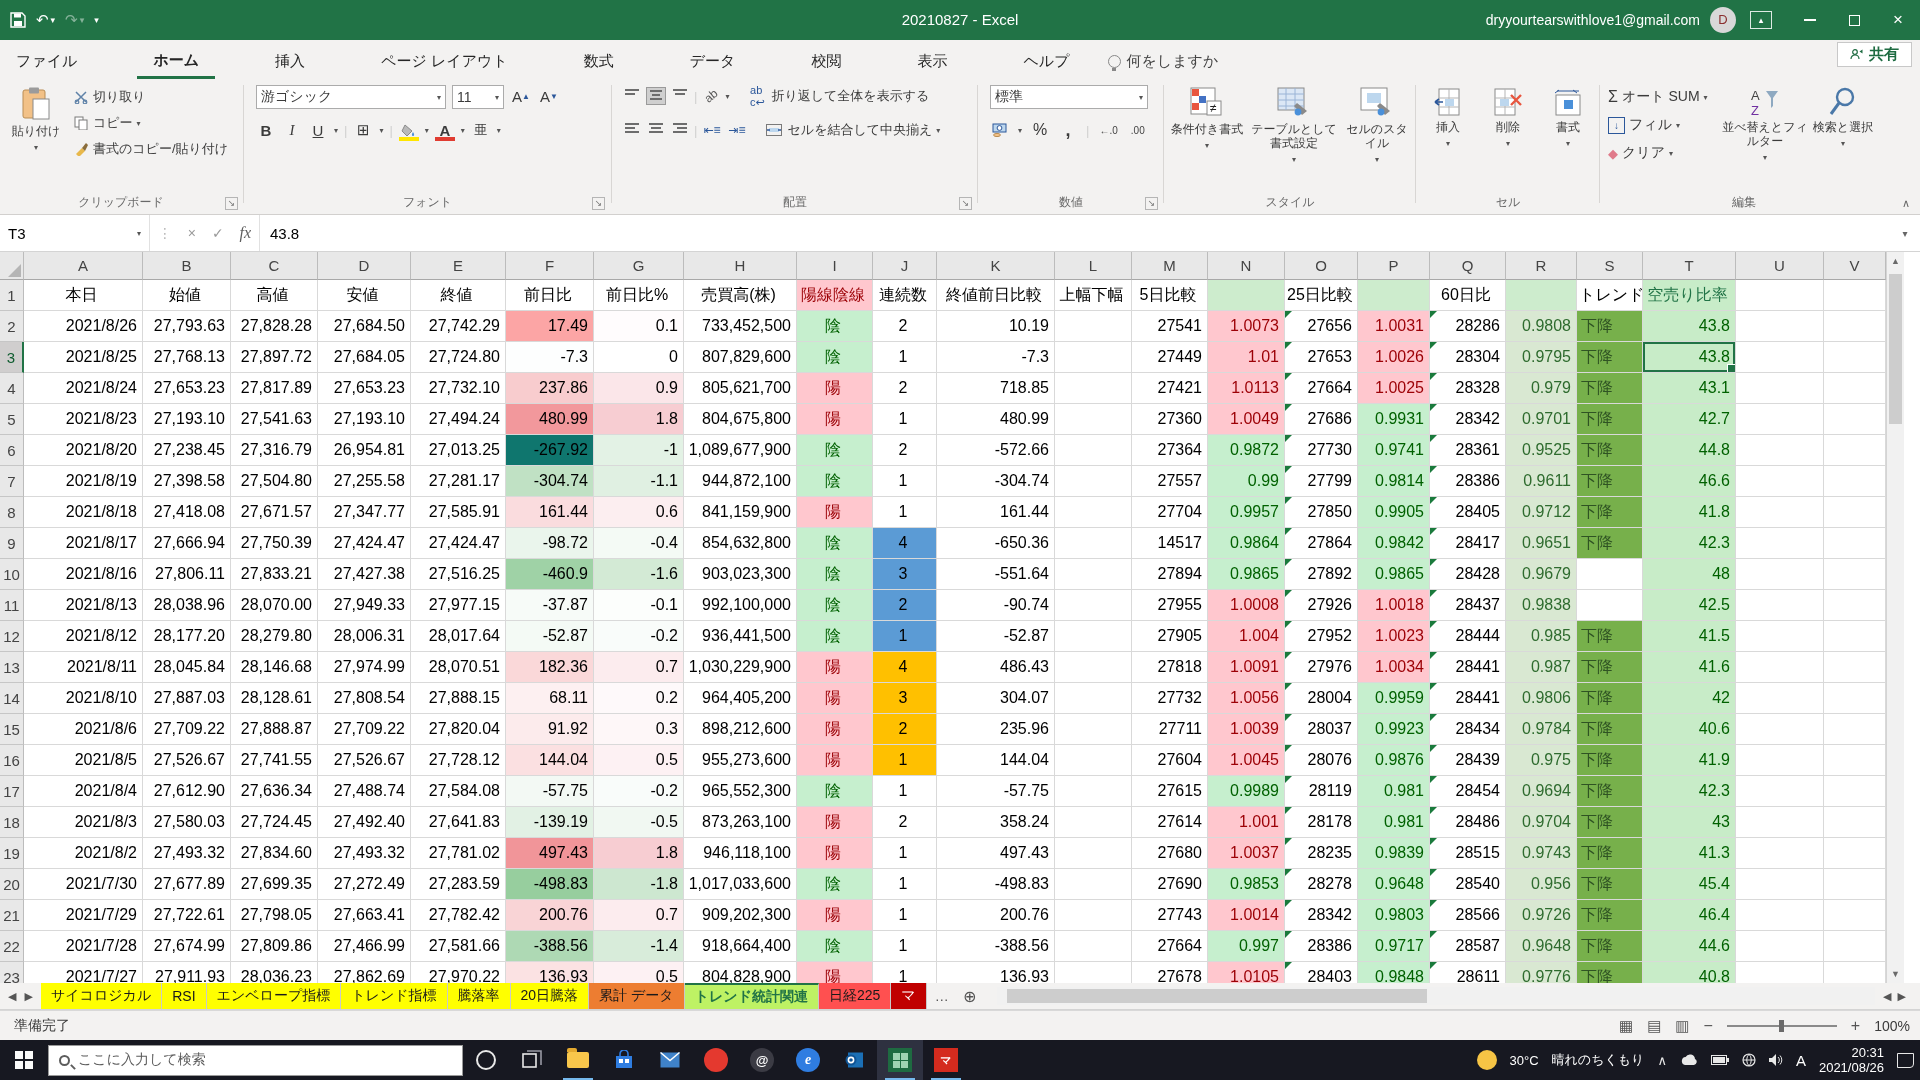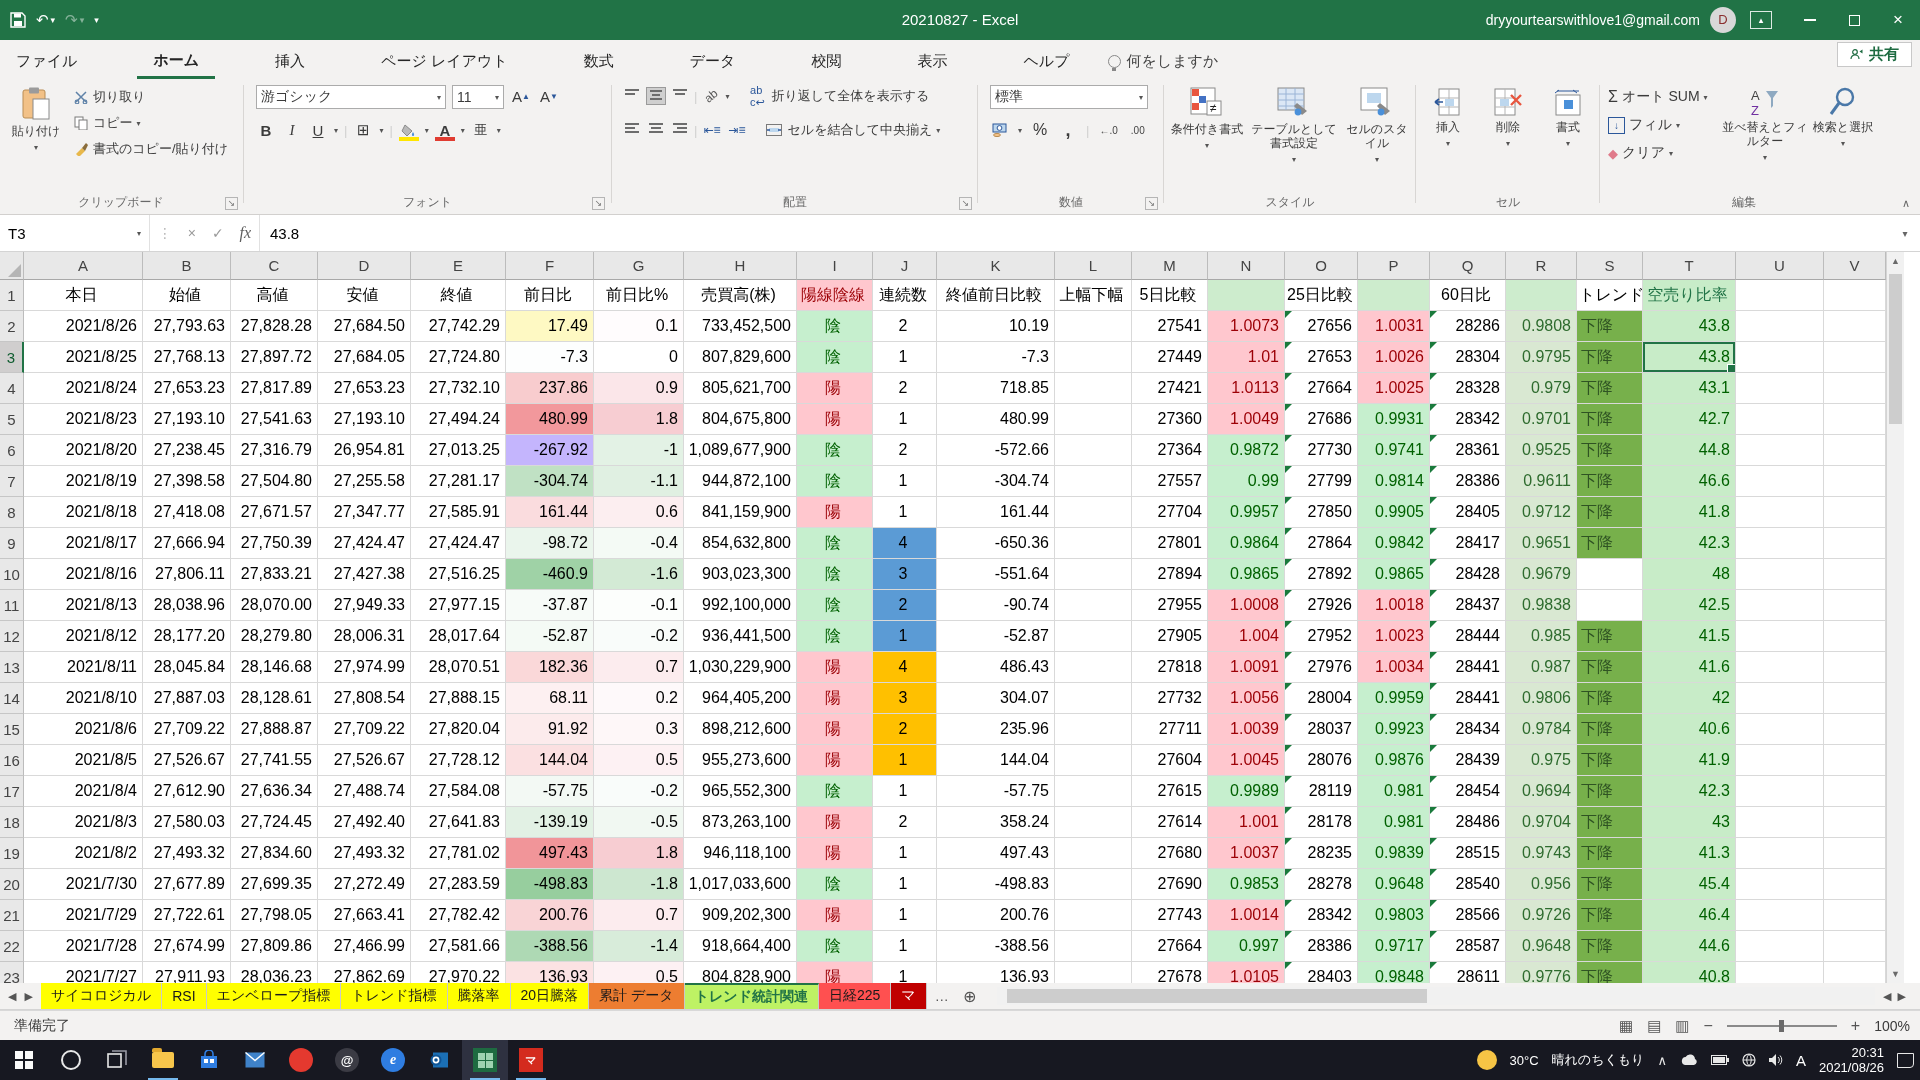--- a/index.html
+++ b/index.html
@@ -576,21 +576,21 @@
           <td class=""></td>
           <td class=""></td>
         </tr>
         <tr>
           <td class="rowhdr ">2</td>
           <td class="r" style="">2021/8/26</td>
           <td class="r" style="">27,793.63</td>
           <td class="r" style="">27,828.28</td>
           <td class="r" style="">27,684.50</td>
           <td class="r" style="">27,742.29</td>
-          <td class="r" style="background:#fef9c3;">17.49</td>
+          <td class="r" style="background:#fca5a5;">17.49</td>
           <td class="r" style="background:rgb(255,252,253);">0.1</td>
           <td class="r" style="">733,452,500</td>
           <td class="c green" style="">陰</td>
           <td class="c" style="">2</td>
           <td class="r" style="">10.19</td>
           <td class="" style=""></td>
           <td class="r" style="">27541</td>
           <td class="r pink" style="">1.0073</td>
           <td class="r tri" style="">27656</td>
           <td class="r pink" style="">1.0031</td>
@@ -676,21 +676,21 @@
           <td class="" style=""></td>
           <td class="" style=""></td>
         </tr>
         <tr>
           <td class="rowhdr ">6</td>
           <td class="r" style="">2021/8/20</td>
           <td class="r" style="">27,238.45</td>
           <td class="r" style="">27,316.79</td>
           <td class="r" style="">26,954.81</td>
           <td class="r" style="">27,013.25</td>
-          <td class="r" style="background:#c4b5fd;">-267.92</td>
+          <td class="r" style="background:#0f766e;">-267.92</td>
           <td class="r" style="background:rgb(227,242,229);">-1</td>
           <td class="r" style="">1,089,677,900</td>
           <td class="c green" style="">陰</td>
           <td class="c" style="">2</td>
           <td class="r" style="">-572.66</td>
           <td class="" style=""></td>
           <td class="r" style="">27364</td>
           <td class="r green" style="">0.9872</td>
           <td class="r tri" style="">27730</td>
           <td class="r green" style="">0.9741</td>
@@ -758,21 +758,21 @@
           <td class="r" style="">27,750.39</td>
           <td class="r" style="">27,424.47</td>
           <td class="r" style="">27,424.47</td>
           <td class="r" style="background:rgb(234,245,236);">-98.72</td>
           <td class="r" style="background:rgb(244,250,245);">-0.4</td>
           <td class="r" style="">854,632,800</td>
           <td class="c green" style="">陰</td>
           <td class="c jblue" style="">4</td>
           <td class="r" style="">-650.36</td>
           <td class="" style=""></td>
-          <td class="r" style="">27801</td>
+          <td class="r" style="">14517</td>
           <td class="r green" style="">0.9864</td>
           <td class="r tri" style="">27864</td>
           <td class="r green" style="">0.9842</td>
           <td class="r tri" style="">28417</td>
           <td class="r rcell" style="">0.9651</td>
           <td class="l scell" style="">下降</td>
           <td class="r tcell" style="">42.3</td>
           <td class="" style=""></td>
           <td class="" style=""></td>
         </tr>
@@ -1180,20 +1180,24 @@
 
 <div id="taskbar">
   <div id="startbtn">
       <span class="winlogo">
         <i></i>
         <i></i>
         <i></i>
         <i></i>
       </span>
     </div>
+  <div id="tb-search">
+    <span class="mag"></span>
+    <span>ここに入力して検索</span>
+  </div>
   <div id="tb-icons">
       <div class="tbi">
         <span class="tile circle" style="border:2px solid #e8e8e8;width:20px;height:20px;"></span>
       </div>
       <div class="tbi">
         <svg width="20" height="20" viewBox="0 0 20 20">
           <rect x="1" y="4" width="13" height="13" fill="none" stroke="#e8e8e8" stroke-width="1.6"></rect>
           <path d="M5 1 h14 v14" fill="none" stroke="#9a9aa5" stroke-width="1.6"></path>
         </svg>
       </div>

